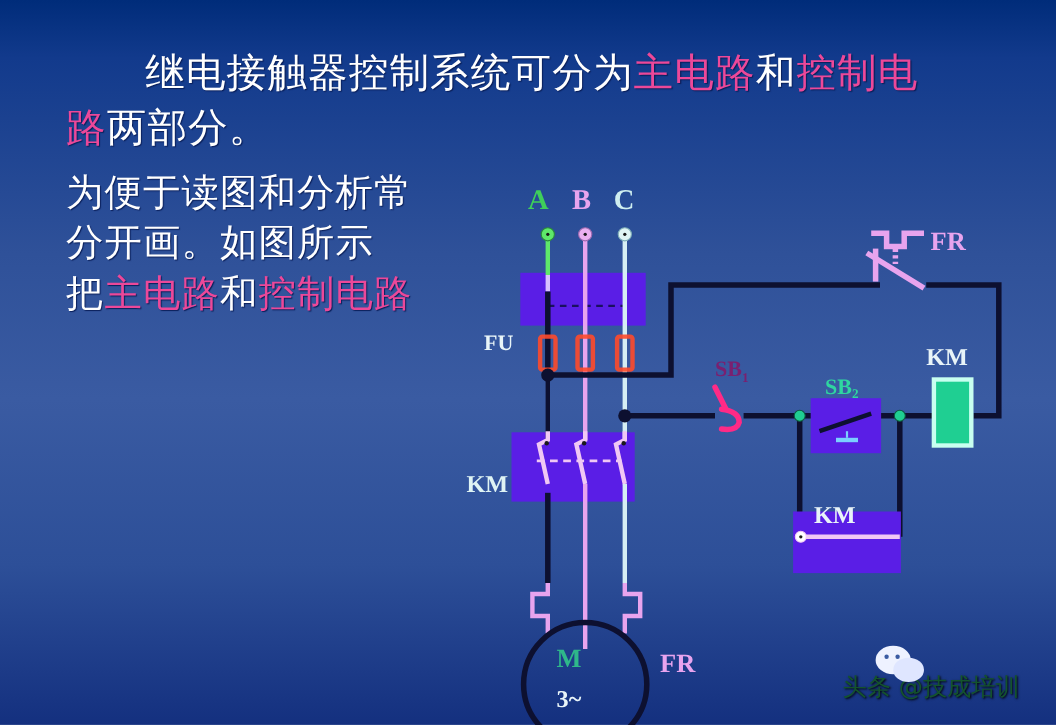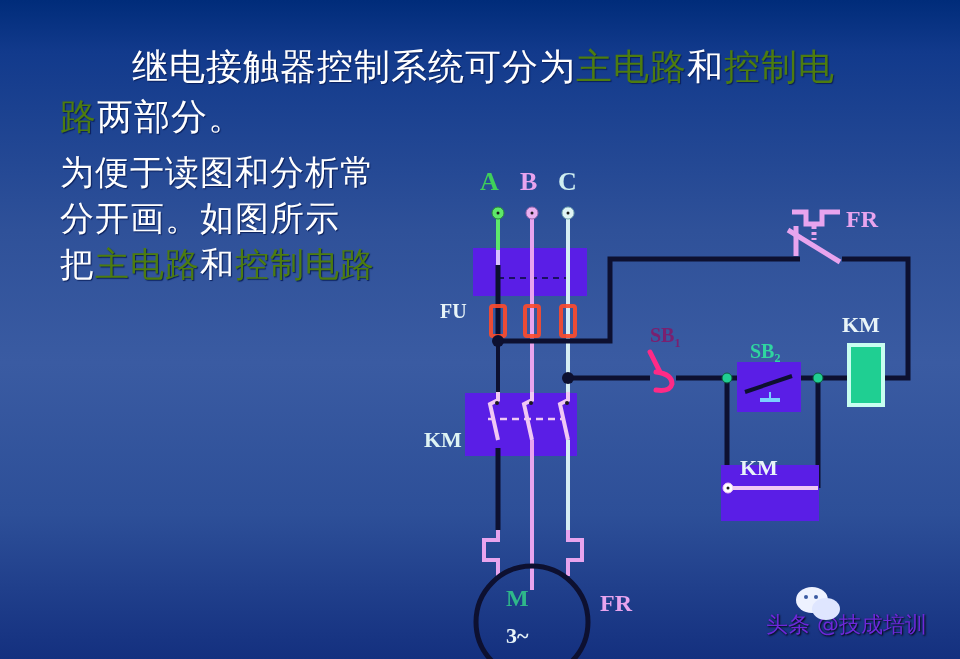--- a/index.html
+++ b/index.html
@@ -8,32 +8,32 @@
     background: linear-gradient(180deg, #002c7a 0%, #123a8c 8%, #2f5199 35%, #3a5ba2 55%, #2d4f98 78%, #14307f 100%);
     font-family: "DejaVu Serif", serif;
   }
   .title {
     position:absolute; left:60px; top:42px; width:820px;
     font-size:36px; line-height:50px; color:#ffffff; letter-spacing:1px;
     font-family: "DejaVu Sans", sans-serif;
     text-shadow: 1px 1px 1px #0a1f5a;
   }
   .title .indent { display:inline-block; width:72px; }
-  .hl { color:#4d7c0f; }
+  .hl { color:#ec4899; }
   .side {
     position:absolute; left:60px; top:152px; width:360px;
     font-size:34px; line-height:46px; color:#ffffff; letter-spacing:1px;
-    font-family: Liberation Mono, monospace;
+    font-family: Liberation Sans, sans-serif;
     text-shadow: 1px 1px 1px #0a1f5a;
   }
   svg.diagram { position:absolute; left:0; top:0; }
   .lbl { font-family:"Liberation Serif", serif; font-weight:bold; }
   .watermark {
     position:absolute; left:766px; top:610px;
-    font-family:"DejaVu Sans", sans-serif; font-size:22px; color:#6d28d9;
+    font-family:"DejaVu Sans", sans-serif; font-size:22px; color:#14532d;
     text-shadow: 1px 1px 2px #000;
     display:flex; align-items:center;
   }
   .wm-icon { position:absolute; left:26px; top:-26px; }
 </style>
 </head>
 <body>
 
 <div class="title">
   <span class="indent"></span><span>继电接触器控制系统可分为</span><span class="hl">主电路</span><span>和</span><span class="hl">控制电</span><br>

